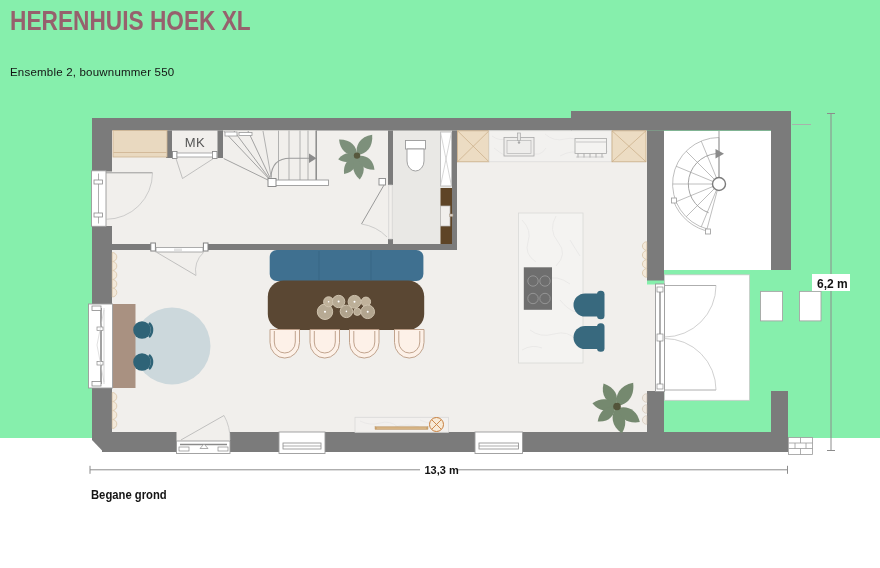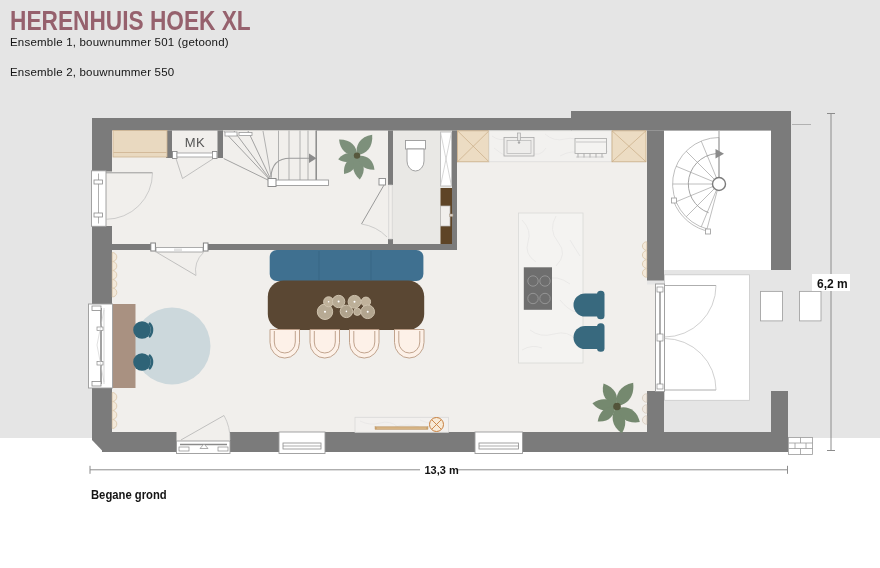--- a/index.html
+++ b/index.html
@@ -1,28 +1,27 @@
 <!DOCTYPE html>
 <html><head>
 <meta charset="utf-8">
 <style>
   html,body{margin:0;padding:0;background:#ffffff;width:880px;height:568px;overflow:hidden;}
-  #page{position:relative;width:880px;height:438px;background:#e5e5e5;font-family:"Liberation Sans",sans-serif;}
+  #page{position:relative;width:880px;height:438px;background:#86efac;font-family:"Liberation Sans",sans-serif;}
   .title{position:absolute;left:10px;top:5.5px;color:#96616d;font-weight:bold;font-size:27px;letter-spacing:0px;transform:scaleX(0.84);transform-origin:left top;white-space:nowrap;}
   .sub{position:absolute;left:10px;color:#141414;font-size:11.5px;white-space:nowrap;letter-spacing:0.2px;}
   .bg{position:absolute;left:91px;top:488px;color:#141414;font-size:12.5px;font-weight:bold;letter-spacing:0px;transform:scaleX(0.9);transform-origin:left top;}
   svg{position:absolute;left:0;top:0;}
 </style>
 </head>
 <body>
 <div id="page">
 
 <div class="title">HERENHUIS HOEK XL</div>
 
-<div class="sub" style="top:36px;">Ensemble 1, bouwnummer 501 (getoond)</div>
 
 <div class="sub" style="top:49px;margin-top:17px;">Ensemble 2, bouwnummer 550</div>
 
 <div class="bg">Begane grond</div>
 <svg width="880" height="568" viewBox="0 0 880 568">
 <defs>
   <path id="bleaf" d="M0,0 C-7,-5 -9,-14 -2,-22.5 C6,-15 6,-6 0,0 Z"></path>
 </defs>
 
 <g>

